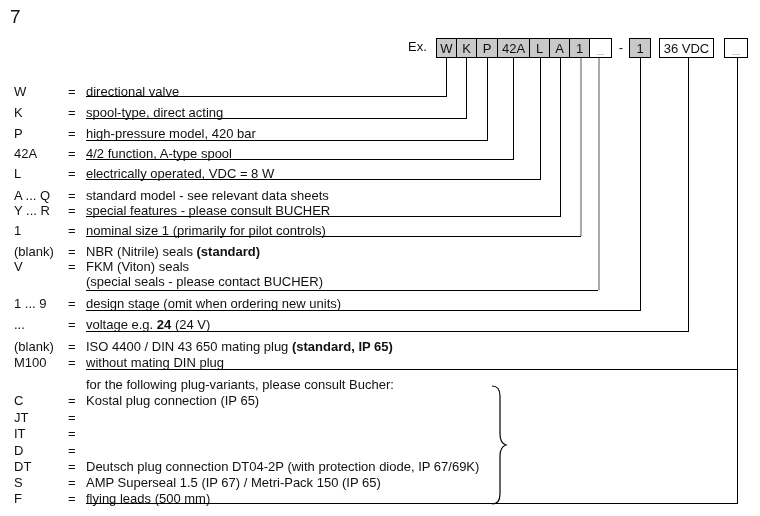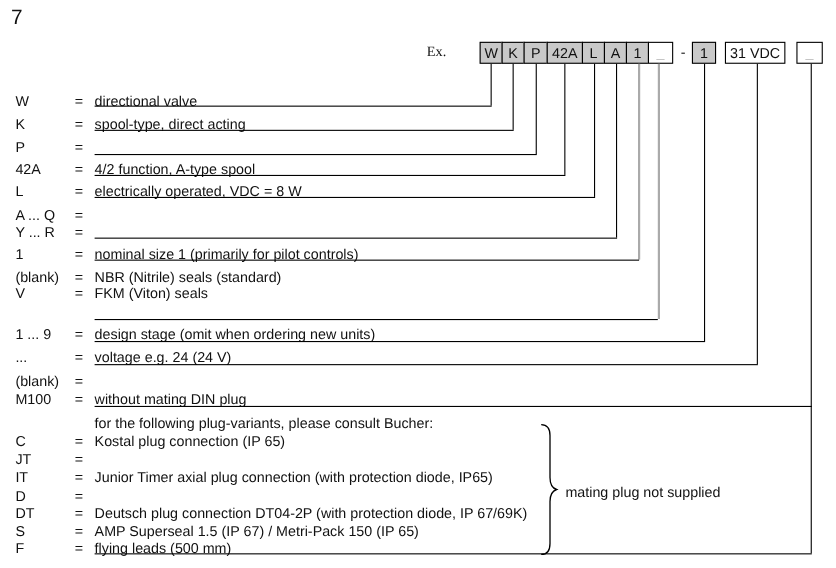--- a/index.html
+++ b/index.html
@@ -1,40 +1,40 @@
 <!DOCTYPE html>
 <html><head>
 <meta charset="utf-8">
 <style>
   html,body{margin:0;padding:0;background:#fff;}
   #page{position:relative;width:760px;height:516px;background:#fff;overflow:hidden;
         font-family:"Liberation Sans","DejaVu Sans",sans-serif;color:#111;}
   
   .h-num{position:absolute;left:10px;top:6px;font-size:19px;font-weight:400;}
   .h-title{position:absolute;left:57px;top:6px;font-size:19px;font-weight:400;}
-  .ex-label{position:absolute;left:388px;top:39px;font-size:13px;font-family:Liberation Serif, serif;}
+  .ex-label{position:absolute;left:408px;top:39px;font-size:13px;}
   
   .box-strip{position:absolute;top:38px;display:flex;}
   .box{display:inline-flex;align-items:center;justify-content:center;height:20px;
        border:1px solid #000;font-size:13px;box-sizing:border-box;background:#fff;}
   .box + .box{margin-left:-1px;}
   .box.gray{background:#c9c9c9;}
   .box.muted{color:#999;font-weight:700;}
   .standalone{position:absolute;top:38px;}
   .hyphen{position:absolute;top:40px;font-size:13px;text-align:center;}
   
   .vline{position:absolute;width:1px;background:#000;}
   .vline.grayline{background:#aaa;width:2px;}
   
   .row{position:absolute;left:0;width:760px;height:15px;font-size:13px;line-height:15px;}
   .code{position:absolute;left:14px;width:52px;}
   .eq{position:absolute;left:68px;}
   .desc{position:absolute;left:86px;white-space:nowrap;}
   .underline{position:absolute;left:86px;height:1px;background:#000;}
-  b{font-weight:400;}
+  b{font-weight:700;}
   .brace{position:absolute;left:490px;top:384px;}
   .brace-note{position:absolute;left:514px;top:440px;font-size:13px;}
 </style>
 </head>
 <body>
 
 <div id="page">
 
   <div class="h-num">7</div>
   <div class="ex-label">Ex.</div>
@@ -44,21 +44,21 @@
     <span class="box gray" style="width:21px">K</span>
     <span class="box gray" style="width:22px">P</span>
     <span class="box gray" style="width:33px">42A</span>
     <span class="box gray" style="width:21px">L</span>
     <span class="box gray" style="width:21px">A</span>
     <span class="box gray" style="width:21px">1</span>
     <span class="box muted" style="width:23px">_</span>
   </div>
   <span class="hyphen" style="left:614px;width:14px">-</span>
   <span class="box gray standalone" style="left:629px;width:22px">1</span>
-  <span class="box standalone" style="left:660px;width:55px">31 VDC</span>
+  <span class="box standalone" style="left:660px;width:55px">36 VDC</span>
   <span class="box muted standalone" style="left:725px;width:24px">_</span>
 
   <div class="vline" style="left:446px;top:58px;height:38px"></div>
   <div class="vline" style="left:466px;top:58px;height:60px"></div>
   <div class="vline" style="left:487px;top:58px;height:82px"></div>
   <div class="vline" style="left:513px;top:58px;height:101px"></div>
   <div class="vline" style="left:540px;top:58px;height:121px"></div>
   <div class="vline" style="left:560px;top:58px;height:158px"></div>
   <div class="vline grayline" style="left:580px;top:58px;height:178px"></div>
   <div class="vline grayline" style="left:598px;top:58px;height:232px"></div>
@@ -76,45 +76,48 @@
   <div class="row" style="top:105px">
     <span class="code">K</span>
     <span class="eq">=</span>
     <span class="desc">spool-type, direct acting</span>
   </div>
   <div class="underline" style="top:118px;width:381px"></div>
 
   <div class="row" style="top:126px">
     <span class="code">P</span>
     <span class="eq">=</span>
+    <span class="desc">high-pressure model, 420 bar</span>
   </div>
   <div class="underline" style="top:140px;width:402px"></div>
 
   <div class="row" style="top:146px">
     <span class="code">42A</span>
     <span class="eq">=</span>
     <span class="desc">4/2 function, A-type spool</span>
   </div>
   <div class="underline" style="top:159px;width:428px"></div>
 
   <div class="row" style="top:166px">
     <span class="code">L</span>
     <span class="eq">=</span>
     <span class="desc">electrically operated, VDC = 8 W</span>
   </div>
   <div class="underline" style="top:179px;width:455px"></div>
 
   <div class="row" style="top:188px">
     <span class="code">A ... Q</span>
     <span class="eq">=</span>
+    <span class="desc">standard model - see relevant data sheets</span>
   </div>
 
   <div class="row" style="top:203px">
     <span class="code">Y ... R</span>
     <span class="eq">=</span>
+    <span class="desc">special features - please consult BUCHER</span>
   </div>
   <div class="underline" style="top:216px;width:475px"></div>
 
   <div class="row" style="top:223px">
     <span class="code">1</span>
     <span class="eq">=</span>
     <span class="desc">nominal size 1 (primarily for pilot controls)</span>
   </div>
   <div class="underline" style="top:236px;width:495px"></div>
 
@@ -123,39 +126,43 @@
     <span class="eq">=</span>
     <span class="desc"><span>NBR (Nitrile) seals  </span><b>(standard)</b><span></span></span>
   </div>
 
   <div class="row" style="top:259px">
     <span class="code">V</span>
     <span class="eq">=</span>
     <span class="desc">FKM (Viton) seals</span>
   </div>
 
+  <div class="row" style="top:274px">
+    <span class="desc">(special seals - please contact BUCHER)</span>
+  </div>
   <div class="underline" style="top:290px;width:512px"></div>
 
   <div class="row" style="top:296px">
     <span class="code">1 ... 9</span>
     <span class="eq">=</span>
     <span class="desc">design stage (omit when ordering new units)</span>
   </div>
   <div class="underline" style="top:310px;width:555px"></div>
 
   <div class="row" style="top:317px">
     <span class="code">...</span>
     <span class="eq">=</span>
     <span class="desc"><span>voltage e.g. </span><b>24</b><span> (24 V)</span></span>
   </div>
   <div class="underline" style="top:331px;width:603px"></div>
 
   <div class="row" style="top:339px">
     <span class="code">(blank)</span>
     <span class="eq">=</span>
+    <span class="desc"><span>ISO 4400 / DIN 43 650 mating plug </span><b>(standard, IP 65)</b><span></span></span>
   </div>
 
   <div class="row" style="top:355px">
     <span class="code">M100</span>
     <span class="eq">=</span>
     <span class="desc">without mating DIN plug</span>
   </div>
   <div class="underline" style="top:369px;width:652px"></div>
 
   <div class="row" style="top:377px">
@@ -169,21 +176,20 @@
   </div>
 
   <div class="row" style="top:410px">
     <span class="code">JT</span>
     <span class="eq">=</span>
   </div>
 
   <div class="row" style="top:426px">
     <span class="code">IT</span>
     <span class="eq">=</span>
-    <span class="desc">Junior Timer axial plug connection (with protection diode, IP65)</span>
   </div>
 
   <div class="row" style="top:443px">
     <span class="code">D</span>
     <span class="eq">=</span>
   </div>
 
   <div class="row" style="top:459px">
     <span class="code">DT</span>
     <span class="eq">=</span>
@@ -199,15 +205,14 @@
   <div class="row" style="top:491px">
     <span class="code">F</span>
     <span class="eq">=</span>
     <span class="desc">flying leads (500 mm)</span>
   </div>
   <div class="underline" style="top:503px;width:652px"></div>
 
   <svg class="brace" width="18" height="122" viewBox="0 0 18 122">
     <path d="M2,2 Q10,2 10,12 L10,50 Q10,59 16,61 Q10,63 10,72 L10,110 Q10,120 2,120" fill="none" stroke="#000" stroke-width="1.2"></path>
   </svg>
-  <div class="brace-note">mating plug not supplied</div>
 
 </div>
 
 </body></html>

